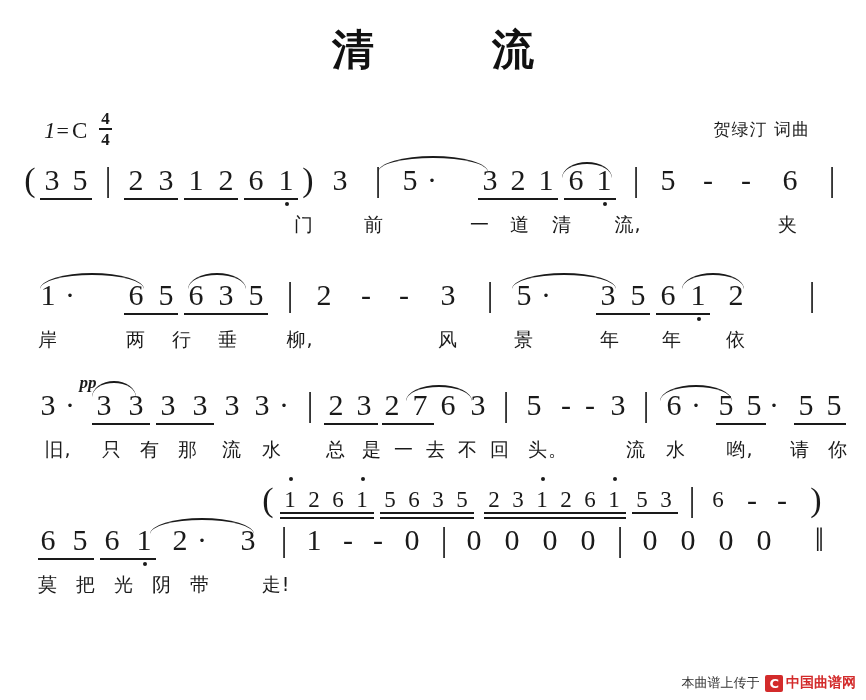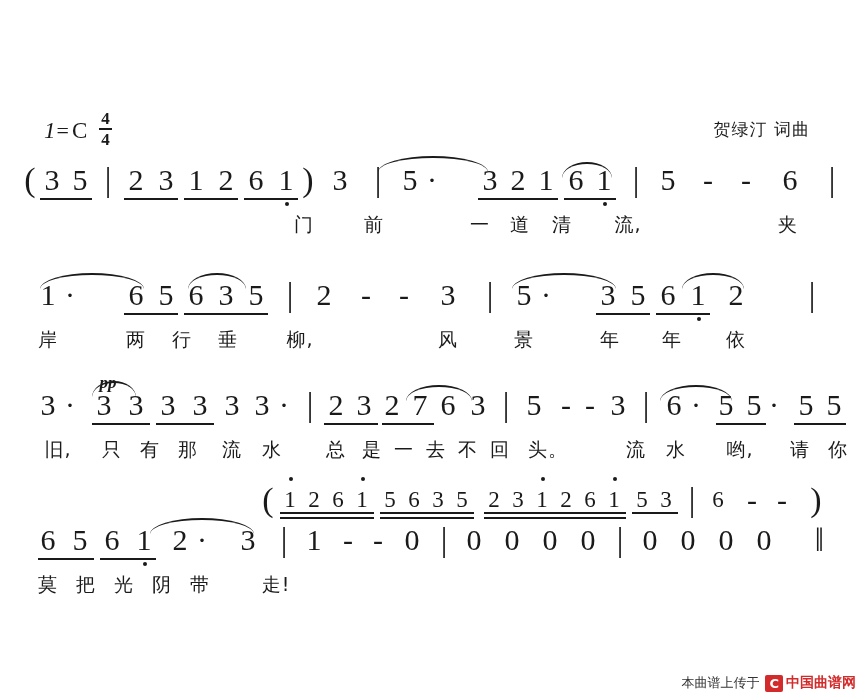--- a/index.html
+++ b/index.html
@@ -186,20 +186,21 @@
     color: #d32b2b;
     font-size: 14px;
     font-weight: 700;
   }
 </style>
 </head>
 <body>
 
 <div class="sheet">
 
+  <div class="title">清　流</div>
 
   <div class="keysig">
     <span class="k-num">1</span>
     <span class="k-eq">=</span>
     <span class="k-key">C</span>
     <span class="meter">
       <span class="num">4</span>
       <span class="den">4</span>
     </span>
   </div>
@@ -310,21 +311,21 @@
     <div class="notes-row" id="notes-3">
       <div class="beam" style="left:92px; top:38px; width:58px;"></div>
       <div class="beam" style="left:156px; top:38px; width:58px;"></div>
       <div class="beam" style="left:324px; top:38px; width:54px;"></div>
       <div class="beam" style="left:382px; top:38px; width:52px;"></div>
       <div class="beam" style="left:716px; top:38px; width:50px;"></div>
       <div class="beam" style="left:794px; top:38px; width:52px;"></div>
       <div class="slur" style="left:92px; top:-4px; width:44px;"></div>
       <div class="slur" style="left:406px; top:0px; width:66px;"></div>
       <div class="slur" style="left:660px; top:0px; width:72px;"></div>
-    <span class="tok pp" style="left: 108px; top: -22px;">pp</span>
+    <span class="tok pp" style="left: 88px; top: -22px;">pp</span>
         <span class="tok num" style="left: 48px;">3</span>
         <span class="tok dot-aug" style="left: 70px;">·</span>
         <span class="tok num" style="left: 104px;">3</span>
         <span class="tok num" style="left: 136px;">3</span>
         <span class="tok num" style="left: 168px;">3</span>
         <span class="tok num" style="left: 200px;">3</span>
         <span class="tok num" style="left: 232px;">3</span>
         <span class="tok num" style="left: 262px;">3</span>
         <span class="tok dot-aug" style="left: 284px;">·</span>
         <span class="tok bar" style="left: 310px;">|</span>

